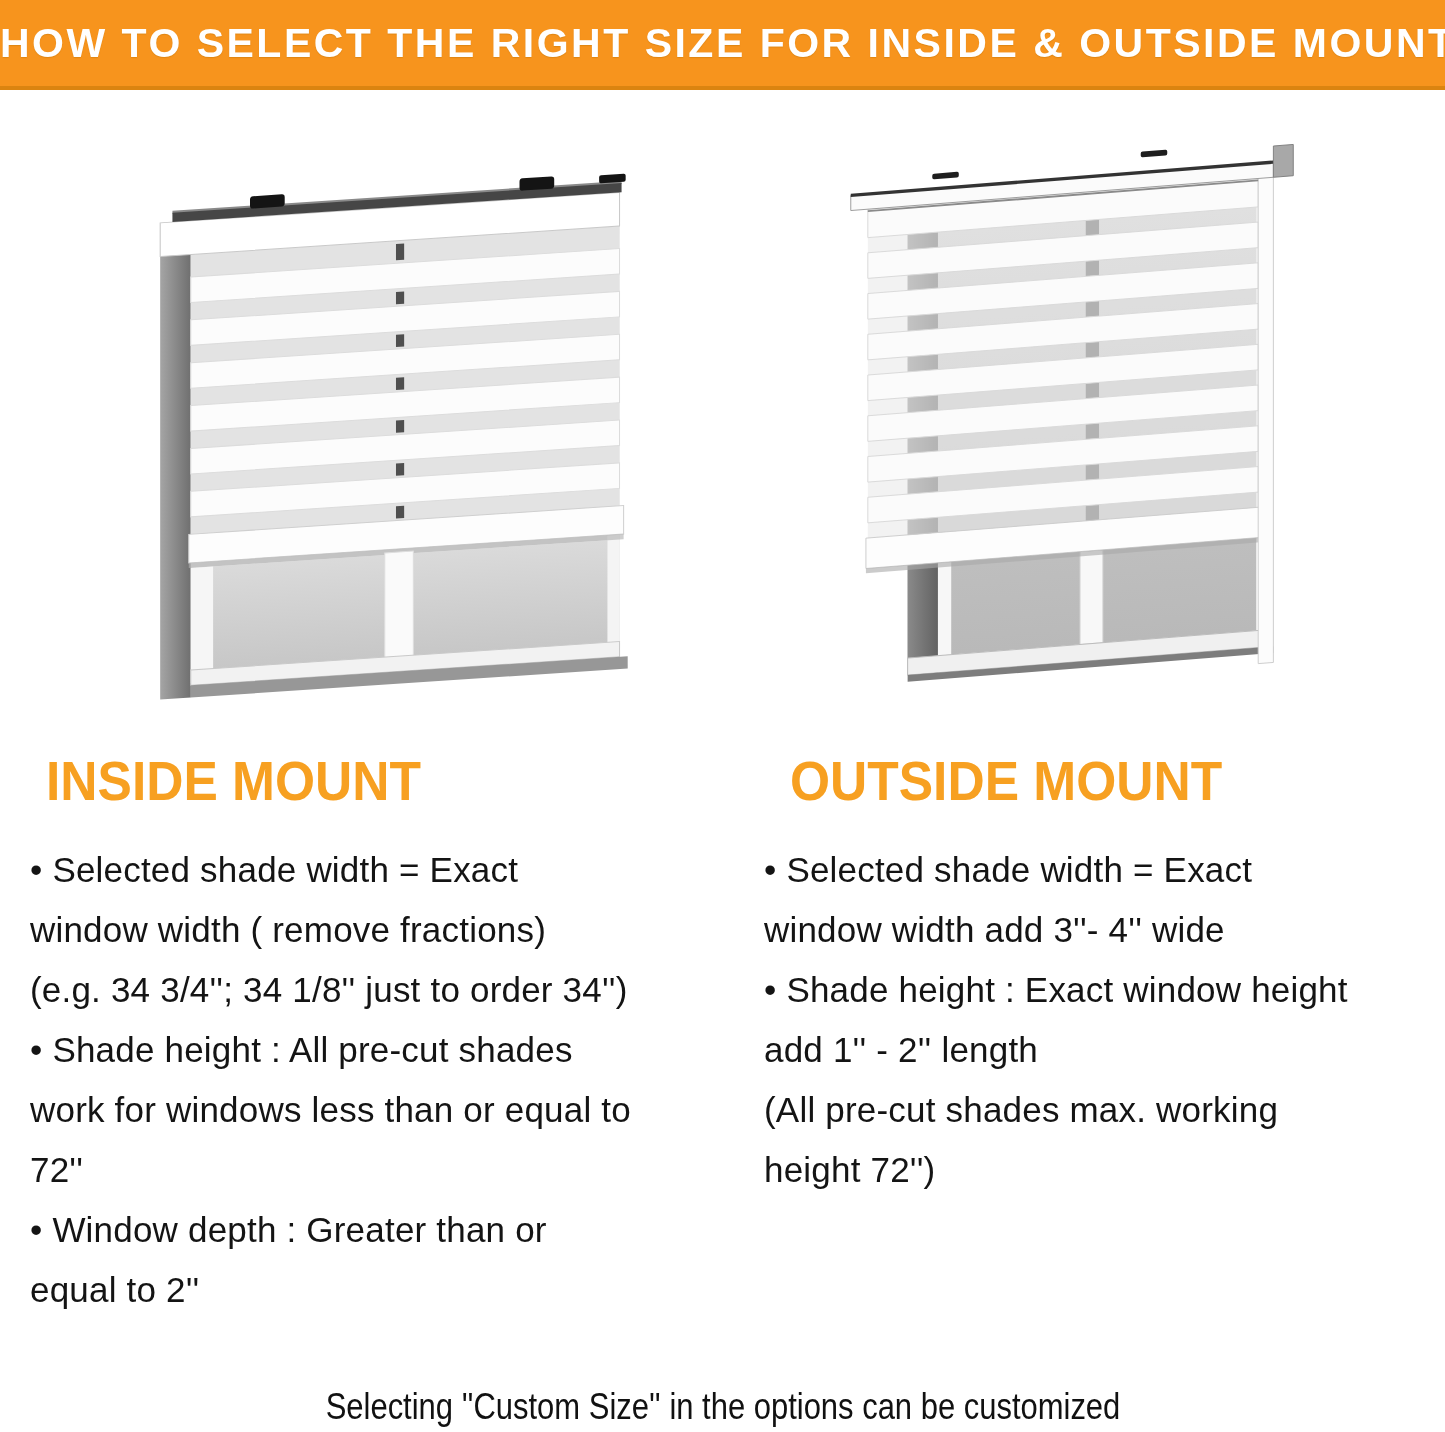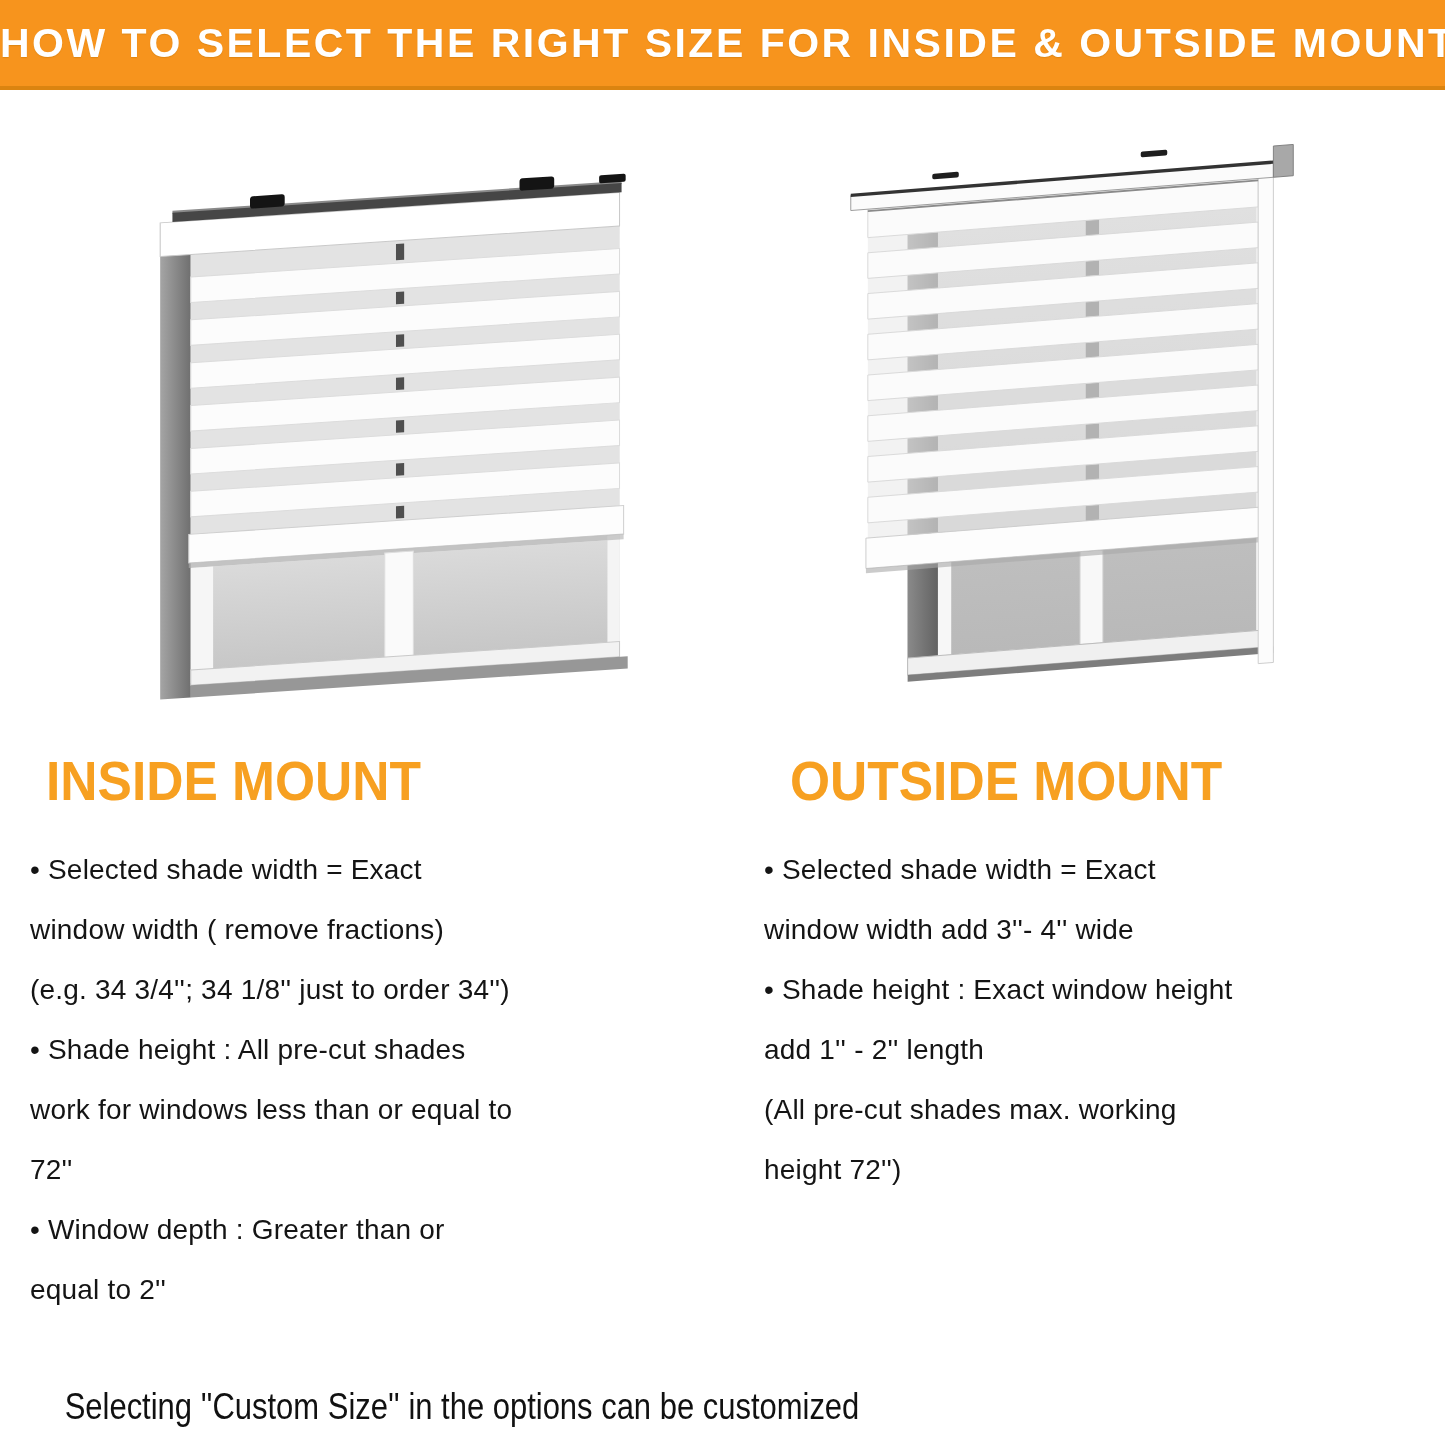--- a/index.html
+++ b/index.html
@@ -37,32 +37,32 @@
     letter-spacing:0px;
     white-space:nowrap;
     transform:scaleX(0.92);
     transform-origin:left top;
   }
   .heading-inside  { left:46px;  top:748px; }
   .heading-outside { left:790px; top:748px; }
   .bullets {
     position:absolute;
     width:705px;
-    font-size:28px;
+    font-size:35px;
     line-height:60px;
     color:#141414;
     white-space:pre-line;
     letter-spacing:0.2px;
   }
   .bullets-inside  { left:30px;  top:840px; }
   .bullets-outside { left:764px; top:840px; }
   .footer-note {
     position:absolute;
     left:0; top:1386px; width:1445px;
-    text-align:left;
+    text-align:center;
     font-size:36px;
     color:#111111;
   }
   .footer-note span {
     display:inline-block;
     transform:scaleX(0.86);
     transform-origin:center;
     white-space:nowrap;
   }
 </style>

